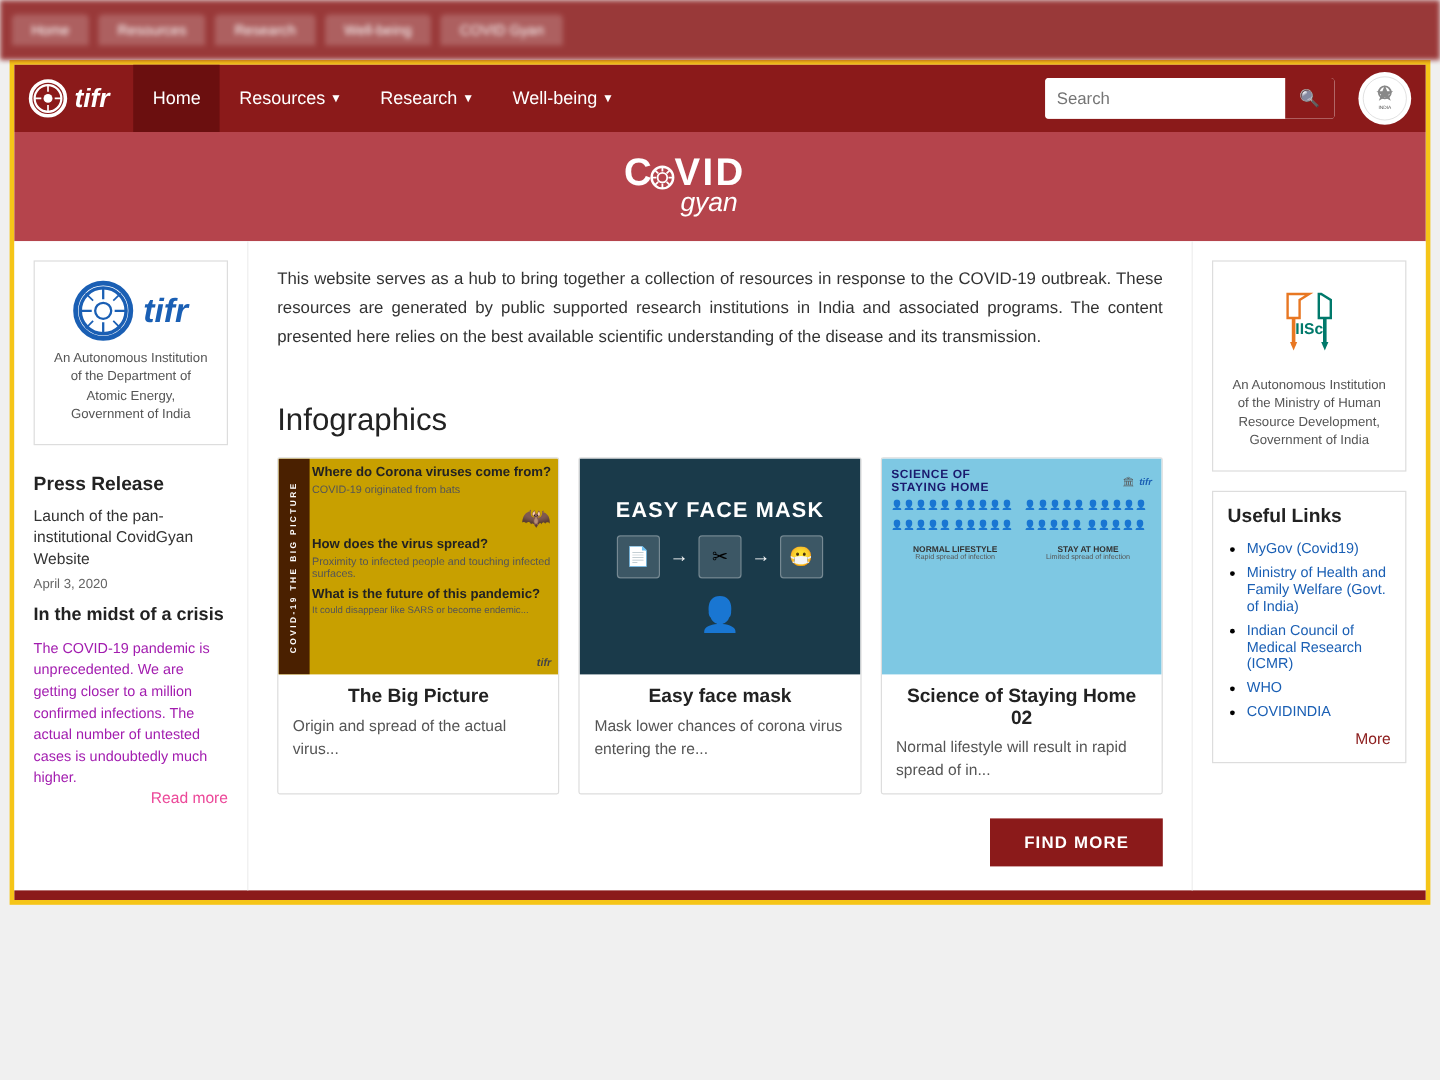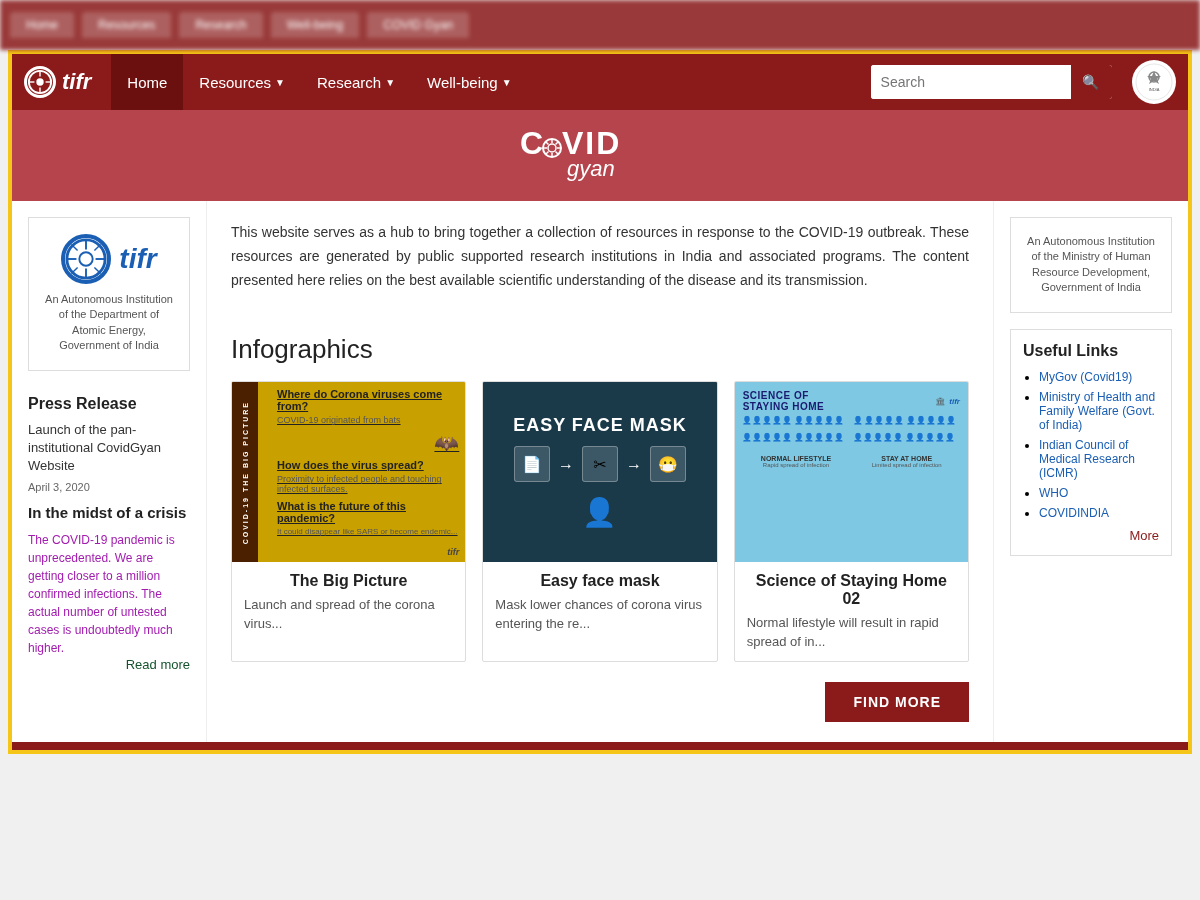--- a/index.html
+++ b/index.html
@@ -214,21 +214,21 @@
       margin-bottom: 8px;
       line-height: 1.3;
     }
     .press-body {
       font-size: 12px;
       color: #a21caf;
       line-height: 1.5;
       margin-bottom: 0;
     }
     .read-more {
-      color: #14532d;
+      color: #ec4899;
       font-size: 13px;
       text-align: right;
       display: block;
       cursor: pointer;
     }
 
     
     .center-content {
       flex: 1;
       padding: 20px 24px;
@@ -476,38 +476,38 @@
 
       <div class="infographics-grid">
 
         <div class="info-card">
           <div style="height:180px;position:relative;overflow:hidden;background:#C8A000;">
 
             <div style="position:absolute;left:0;top:0;bottom:0;width:26px;background:#4A2000;display:flex;align-items:center;justify-content:center;z-index:2;">
               <span style="color:white;font-size:7px;writing-mode:vertical-rl;transform:rotate(180deg);font-weight:bold;letter-spacing:2px;text-transform:uppercase;">COVID-19 THE BIG PICTURE</span>
             </div>
 
-            <div style="margin-left:39px;padding:6px 6px;font-size:10px;color:#222;text-decoration:underline;">
+            <div style="margin-left:22px;padding:6px 6px;font-size:10px;color:#222;">
               <p style="font-weight:bold;font-size:11px;margin-bottom:3px;">Where do Corona viruses come from?</p>
               <p style="font-size:9px;margin-bottom:6px;color:#555;">COVID-19 originated from bats</p>
 
               <div style="text-align:right;margin-bottom:4px;"><span style="font-size:20px;">🦇</span></div>
               <p style="font-weight:bold;font-size:11px;margin-bottom:3px;">How does the virus spread?</p>
               <p style="font-size:9px;margin-bottom:6px;color:#555;">Proximity to infected people and touching infected surfaces.</p>
               <p style="font-weight:bold;font-size:11px;margin-bottom:3px;">What is the future of this pandemic?</p>
               <p style="font-size:8px;color:#555;">It could disappear like SARS or become endemic...</p>
             </div>
 
             <div style="position:absolute;bottom:4px;right:6px;">
               <span style="font-size:9px;color:#444;font-style:italic;font-weight:bold;">tifr</span>
             </div>
           </div>
           <div class="info-card-body">
             <div class="info-card-title">The Big Picture</div>
-            <div class="info-card-desc">Launch and spread of the corona virus...</div>
+            <div class="info-card-desc">Origin and spread of the actual virus...</div>
           </div>
         </div>
 
         <div class="info-card">
           <div style="height:180px;background:#1a3a4a;display:flex;flex-direction:column;align-items:center;justify-content:center;gap:10px;padding:10px;">
             <div class="mask-title-big">EASY FACE MASK</div>
             <div style="display:flex;gap:8px;align-items:center;">
 
               <div style="width:36px;height:36px;background:rgba(255,255,255,0.15);border:1px solid rgba(255,255,255,0.3);border-radius:3px;display:flex;align-items:center;justify-content:center;">
                   <span style="font-size:16px;">📄</span>
@@ -588,20 +588,37 @@
         </div>
       </div>
 
       <div style="text-align:right;">
         <button class="find-more-btn">FIND MORE</button>
       </div>
     </div>
 
     <div class="right-sidebar">
       <div class="iisc-box">
+        <div style="width:72px;height:72px;margin:0 auto 8px;display:flex;align-items:center;justify-content:center;">
+          <svg width="68" height="68" viewBox="0 0 68 68">
+
+            <g transform="translate(34,34)">
+
+              <polygon points="-18,-5 -8,-5 -8,-20 0,-25 -18,-25" fill="none" stroke="#E87722" stroke-width="2" fill-rule="evenodd"></polygon>
+              <line x1="-13" y1="-5" x2="-13" y2="18" stroke="#E87722" stroke-width="3"></line>
+              <polygon points="-16,15 -13,22 -10,15" fill="#E87722"></polygon>
+
+              <polygon points="8,-5 18,-5 18,-20 10,-25 8,-25" fill="none" stroke="#00796B" stroke-width="2"></polygon>
+              <line x1="13" y1="-5" x2="13" y2="18" stroke="#00796B" stroke-width="3"></line>
+              <polygon points="10,15 13,22 16,15" fill="#00796B"></polygon>
+
+              <text x="0" y="8" text-anchor="middle" font-size="13" font-weight="bold" fill="#00796B" font-family="Arial">IISc</text>
+            </g>
+          </svg>
+        </div>
         <p class="iisc-desc">An Autonomous Institution of the Ministry of Human Resource Development, Government of India</p>
       </div>
 
       <div class="useful-links-box">
         <h3 class="useful-links-title">Useful Links</h3>
         <ul class="useful-links-list">
           <li>
             <a href="#">MyGov (Covid19)</a>
           </li>
           <li>

